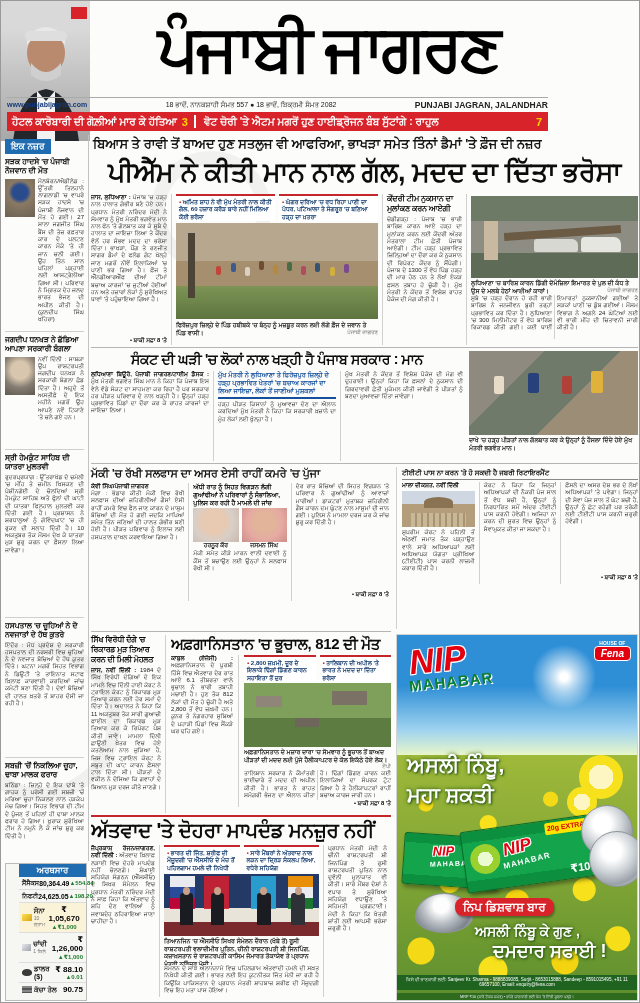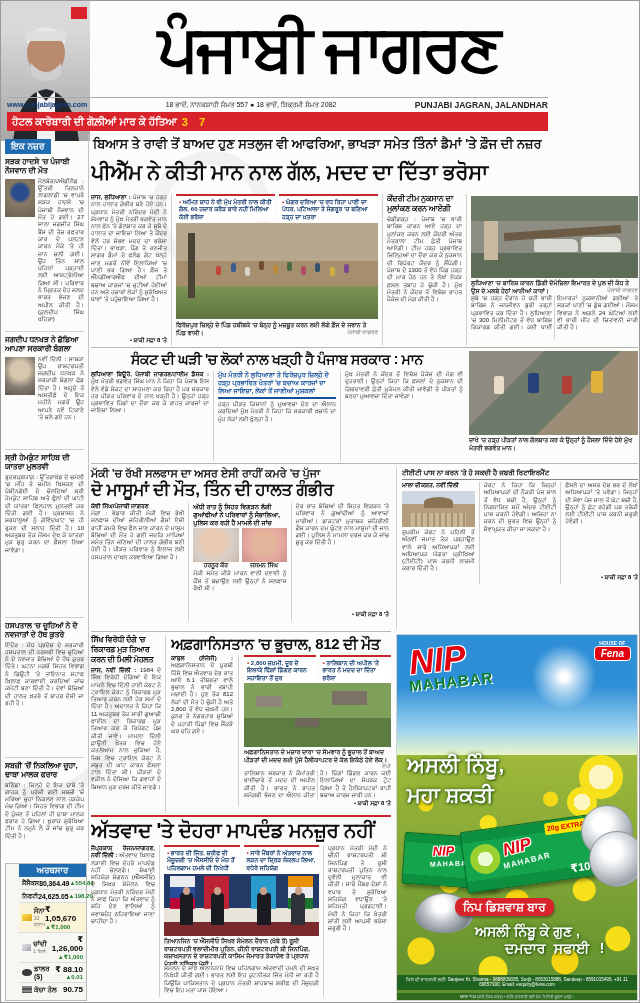--- a/index.html
+++ b/index.html
@@ -127,20 +127,21 @@
 
   <div id="info-bar" class="abs" style="left:6px;top:96px;width:541px;height:14px;">
     <span style="font-weight:bold;color:#13397a;">www.punjabijagran.com</span>
     <span style="flex:1;text-align:center;">18 ਭਾਦੋਂ, ਨਾਨਕਸ਼ਾਹੀ ਸੰਮਤ 557  ● 18 ਭਾਦੋਂ, ਬਿਕ੍ਰਮੀ ਸੰਮਤ 2082</span>
     <span style="font-weight:900;font-size:8.5px;">PUNJABI JAGRAN, JALANDHAR</span>
   </div>
 
   <div id="red-strip" class="abs" style="left:6px;top:111px;width:541px;height:19px;">
     <span style="padding-left:5px;">ਹੋਟਲ ਕਾਰੋਬਾਰੀ ਦੀ ਗੋਲ਼ੀਆਂ ਮਾਰ ਕੇ ਹੱਤਿਆ</span>
     <span class="strip-pg">3</span>
+    <span style="flex:1;border-left:2px solid #fff;padding-left:8px;">ਵੋਟ ਚੋਰੀ 'ਤੇ ਐਟਮ ਮਗਰੋਂ ਹੁਣ ਹਾਈਡ੍ਰੋਜਨ ਬੰਬ ਸੁੱਟਾਂਗੇ : ਰਾਹੁਲ</span>
     <span class="strip-pg">7</span>
   </div>
 
   <div id="sidebar" class="abs" style="left:4px;top:134px;width:84px;height:726px;">
     <div class="sb-head">ਇਕ ਨਜ਼ਰ</div>
 
     <div class="sb-item" style="height:178px;">
       <div class="sb-hl">ਸੜਕ ਹਾਦਸੇ 'ਚ ਪੰਜਾਬੀ ਨੌਜਵਾਨ ਦੀ ਮੌਤ</div>
       <div class="sb-img photo ph-sikh"></div>
       <div class="bt" style="height:156px;">ਮੈਲਬੋਰਨ/ਐਡੀਲੇਡ : ਉੱਤਰੀ ਤਿਲਹਾਨੇ ਲਾਗਲਾਡੀ 'ਚ ਵਾਪਰੇ ਸੜਕ ਹਾਦਸੇ 'ਚ ਪੰਜਾਬੀ ਨੌਜਵਾਨ ਦੀ ਮੌਤ ਹੋ ਗਈ। 27 ਸਾਲਾ ਜਗਜੀਤ ਸਿੰਘ ਬੈਂਸ ਦੀ ਤੇਜ਼ ਰਫ਼ਤਾਰ ਕਾਰ ਦੇ ਪਲਟਣ ਕਾਰਨ ਮੌਕੇ 'ਤੇ ਹੀ ਜਾਨ ਚਲੀ ਗਈ। ਉਹ ਤਿੰਨ ਸਾਲ ਪਹਿਲਾਂ ਪੜ੍ਹਾਈ ਲਈ ਆਸਟ੍ਰੇਲੀਆ ਗਿਆ ਸੀ। ਪਰਿਵਾਰ ਨੇ ਮ੍ਰਿਤਕ ਦੇਹ ਜਲਦ ਭਾਰਤ ਭੇਜਣ ਦੀ ਅਪੀਲ ਕੀਤੀ ਹੈ। (ਕੁਲਦੀਪ ਸਿੰਘ ਖਹਿਰਾ)</div>
@@ -179,21 +180,21 @@
       <span class="mk-label" style="font-size:6.4px;">ਨਿਫਟੀ</span>
       <span class="mk-val" style="font-size:6.8px;">24,625.05</span>
       <span class="mk-chg">▲198.20</span>
     </div>
     <div class="mk-row" style="background:#fbf3d8;">
       <span class="mk-ico" style="background:linear-gradient(135deg,#ffdf56,#d8a312);"></span>
       <span style="flex:1;">
         <span class="mk-label">ਸੋਨਾ</span>
         <span style="font-size:5px;color:#777;display:block;">10 ਗ੍ਰਾਮ</span>
       </span>
-      <span style="text-align:left;">
+      <span style="text-align:center;">
         <span class="mk-val">₹ 1,05,670</span>
         <span class="mk-chg" style="display:block;">▲₹1,000</span>
       </span>
     </div>
     <div class="mk-row">
       <span class="mk-ico" style="background:linear-gradient(135deg,#e8e8ec,#9fa3ab);"></span>
       <span style="flex:1;">
         <span class="mk-label">ਚਾਂਦੀ</span>
         <span style="font-size:5px;color:#777;display:block;">1 ਕਿਲੋ</span>
       </span>
@@ -211,21 +212,21 @@
       </span>
     </div>
     <div class="mk-row" style="border-bottom:none;">
       <span class="mk-ico" style="background:repeating-linear-gradient(180deg,#888 0 2px,#555 2px 4px);"></span>
       <span class="mk-label" style="flex:1;">ਕੱਚਾ ਤੇਲ</span>
       <span class="mk-val">90.75</span>
     </div>
   </div>
 
   <div class="abs kick" style="left:92px;top:135px;width:545px;height:18px;font-size:13px;">ਬਿਆਸ ਤੇ ਰਾਵੀ ਤੋਂ ਬਾਅਦ ਹੁਣ ਸਤਲੁਜ ਵੀ ਆਫਰਿਆ, ਭਾਖੜਾ ਸਮੇਤ ਤਿੰਨਾਂ ਡੈਮਾਂ 'ਤੇ ਫ਼ੌਜ ਦੀ ਨਜ਼ਰ</div>
-  <div class="abs hl" style="left:90px;top:152px;width:547px;height:38px;font-size:21px;line-height:38px;white-space:nowrap;overflow:hidden;">ਪੀਐੱਮ ਨੇ ਕੀਤੀ ਮਾਨ ਨਾਲ ਗੱਲ, ਮਦਦ ਦਾ ਦਿੱਤਾ ਭਰੋਸਾ</div>
+  <div class="abs hl" style="left:90px;top:152px;width:547px;height:38px;font-size:27px;line-height:38px;white-space:nowrap;overflow:hidden;text-align:center;">ਪੀਐੱਮ ਨੇ ਕੀਤੀ ਮਾਨ ਨਾਲ ਗੱਲ, ਮਦਦ ਦਾ ਦਿੱਤਾ ਭਰੋਸਾ</div>
 
   <div class="abs colwrap" style="left:90px;top:193px;width:547px;height:151px;">
 
     <div class="col" style="max-width:76px;">
       <div class="bt" style="height:143px;"><span class="byl">ਜਾਸ, ਲੁਧਿਆਣਾ :</span> <span>ਪੰਜਾਬ 'ਚ ਹੜ੍ਹ ਨਾਲ ਹਾਲਾਤ ਗੰਭੀਰ ਬਣੇ ਹੋਏ ਹਨ। ਪ੍ਰਧਾਨ ਮੰਤਰੀ ਨਰਿੰਦਰ ਮੋਦੀ ਨੇ ਸੋਮਵਾਰ ਨੂੰ ਮੁੱਖ ਮੰਤਰੀ ਭਗਵੰਤ ਮਾਨ ਨਾਲ ਫੋਨ 'ਤੇ ਗੱਲਬਾਤ ਕਰ ਕੇ ਸੂਬੇ ਦੇ ਹਾਲਾਤ ਦਾ ਜਾਇਜ਼ਾ ਲਿਆ ਤੇ ਕੇਂਦਰ ਵੱਲੋਂ ਹਰ ਸੰਭਵ ਮਦਦ ਦਾ ਭਰੋਸਾ ਦਿੱਤਾ। ਭਾਖੜਾ, ਪੌਂਗ ਤੇ ਰਣਜੀਤ ਸਾਗਰ ਡੈਮਾਂ ਦੇ ਫਲੱਡ ਗੇਟ ਖੋਲ੍ਹੇ ਜਾਣ ਮਗਰੋਂ ਨੀਵੇਂ ਇਲਾਕਿਆਂ 'ਚ ਪਾਣੀ ਭਰ ਗਿਆ ਹੈ। ਫ਼ੌਜ ਤੇ ਐੱਨਡੀਆਰਐੱਫ ਦੀਆਂ ਟੀਮਾਂ ਬਚਾਅ ਕਾਰਜਾਂ 'ਚ ਜੁਟੀਆਂ ਹੋਈਆਂ ਹਨ ਅਤੇ ਹਜ਼ਾਰਾਂ ਲੋਕਾਂ ਨੂੰ ਸੁਰੱਖਿਅਤ ਥਾਵਾਂ 'ਤੇ ਪਹੁੰਚਾਇਆ ਗਿਆ ਹੈ।</span></div>
       <div class="cont">• ਬਾਕੀ ਸਫ਼ਾ 8 'ਤੇ</div>
     </div>
 
     <div class="col" style="max-width:236px;">
       <div style="display:flex;gap:4px;height:27px;">
@@ -286,21 +287,20 @@
       <div class="crowd-dot" style="left:55%;top:30%;width:10px;height:18px;background:#b04038;"></div>
       <div class="crowd-dot" style="left:72%;top:24%;width:12px;height:22px;background:#e0b23c;"></div>
     </div>
     <div class="cap" style="height:24px;margin-top:1px;">ਦਾਖੇ 'ਚ ਹੜ੍ਹ ਪੀੜਤਾਂ ਨਾਲ ਗੱਲਬਾਤ ਕਰ ਕੇ ਉਨ੍ਹਾਂ ਨੂੰ ਹੌਸਲਾ ਦਿੰਦੇ ਹੋਏ ਮੁੱਖ ਮੰਤਰੀ ਭਗਵੰਤ ਮਾਨ।</div>
   </div>
 
   <div class="abs hrule" style="left:90px;top:462px;width:547px;"></div>
 
   <div class="abs" style="left:90px;top:466px;width:298px;height:162px;">
     <div class="kick" style="font-size:11px;">ਮੱਕੀ 'ਚ ਰੱਖੀ ਸਲਫਾਸ ਦਾ ਅਸਰ ਏਸੀ ਰਾਹੀਂ ਕਮਰੇ 'ਚ ਪੁੱਜਾ</div>
-    <div class="hl" style="font-size:17px;line-height:20px;white-space:nowrap;overflow:hidden;">ਦੋ ਮਾਸੂਮਾਂ ਦੀ ਮੌਤ, ਤਿੰਨ ਦੀ ਹਾਲਤ ਗੰਭੀਰ</div>
     <div class="colwrap" style="margin-top:3px;height:118px;">
       <div class="col">
         <div class="byl" style="font-size:6px;">ਕੇਵੀ ਸਿੰਘ/ਪੰਜਾਬੀ ਜਾਗਰਣ</div>
         <div class="bt" style="height:108px;">ਮੋਗਾ : ਭੰਡਾਰ ਕੀਤੀ ਮੱਕੀ ਵਿਚ ਰੱਖੀ ਸਲਫਾਸ ਦੀਆਂ ਜ਼ਹਿਰੀਲੀਆਂ ਗੈਸਾਂ ਏਸੀ ਰਾਹੀਂ ਕਮਰੇ ਵਿਚ ਫੈਲ ਜਾਣ ਕਾਰਨ ਦੋ ਮਾਸੂਮ ਬੱਚਿਆਂ ਦੀ ਮੌਤ ਹੋ ਗਈ ਜਦਕਿ ਮਾਪਿਆਂ ਸਮੇਤ ਤਿੰਨ ਜਣਿਆਂ ਦੀ ਹਾਲਤ ਗੰਭੀਰ ਬਣੀ ਹੋਈ ਹੈ। ਪੀੜਤ ਪਰਿਵਾਰ ਨੂੰ ਇਲਾਜ ਲਈ ਹਸਪਤਾਲ ਦਾਖਲ ਕਰਵਾਇਆ ਗਿਆ ਹੈ।</div>
       </div>
       <div class="col">
         <div class="boxhead">ਅੱਧੀ ਰਾਤ ਨੂੰ ਸਿਹਤ ਵਿਗੜਨ ਲੱਗੀ ਗੁਆਂਢੀਆਂ ਨੇ ਪਰਿਵਾਰਾਂ ਨੂੰ ਸੰਭਾਲਿਆ, ਪੁਲਿਸ ਕਰ ਰਹੀ ਹੈ ਮਾਮਲੇ ਦੀ ਜਾਂਚ</div>
         <div style="display:flex;gap:3px;margin-top:2px;">
           <div style="flex:1;">
             <div class="photo ph-baby1" style="height:34px;"></div>
@@ -432,19 +432,19 @@
     </div>
 
     <div class="plate" style="right:4px;top:170px;width:52px;height:52px;"></div>
     <div class="plate" style="right:-8px;top:196px;width:56px;height:56px;"></div>
     <div class="plate" style="left:18px;top:258px;width:58px;height:40px;border-radius:50%/60% 60% 40% 40%;background:radial-gradient(circle at 45% 30%,#fdfdfd 0 18%,#b9bec4 45%,#7c838b 75%,#d8dbdf 100%);"></div>
 
     <div class="abs" style="left:58px;top:262px;">
       <span class="bubble-red" style="font-size:12px;">ਨਿਪ ਡਿਸ਼ਵਾਸ਼ ਬਾਰ</span>
     </div>
     <div class="abs ad-pa" style="left:78px;top:288px;font-size:14px;">ਅਸਲੀ ਨਿੰਬੂ ਕੇ ਗੁਣ ,</div>
-    <div class="abs ad-pa" style="left:108px;top:306px;font-size:14px;font-family:Liberation Mono, monospace;">ਦਮਦਾਰ ਸਫਾਈ !</div>
+    <div class="abs ad-pa" style="left:96px;top:306px;font-size:18px;">ਦਮਦਾਰ ਸਫਾਈ !</div>
 
     <div class="ad-contact" style="bottom:10px;">ਕਿਸੇ ਵੀ ਜਾਣਕਾਰੀ ਲਈ: Sanjeev Kr. Sharma - 9888839085, Surjit - 8653015888, Sandeep - 8591015495, +91 11 69657100, Email: enquiry@fena.com</div>
     <div class="ad-disc">MRP ₹10 (ਸਾਰੇ ਟੈਕਸ ਸਮੇਤ) • ਵਧੇਰੇ ਜਾਣਕਾਰੀ ਲਈ ਪੈਕ 'ਤੇ ਦਿੱਤੀ ਸੂਚਨਾ ਪੜ੍ਹੋ।</div>
   </div>
 
 </div>
 
 </body></html>

